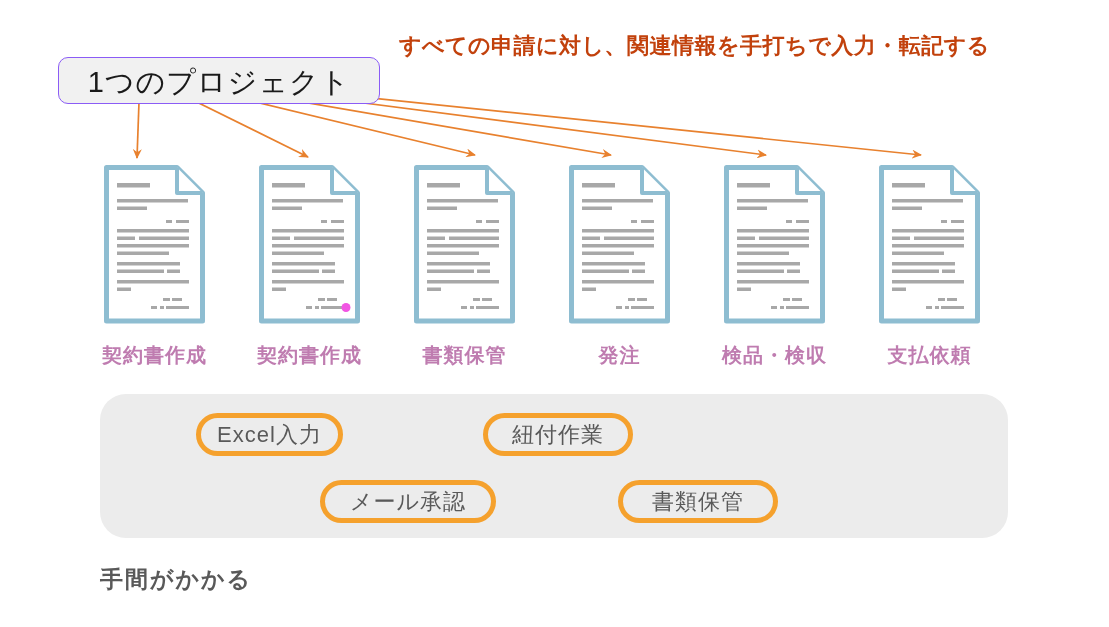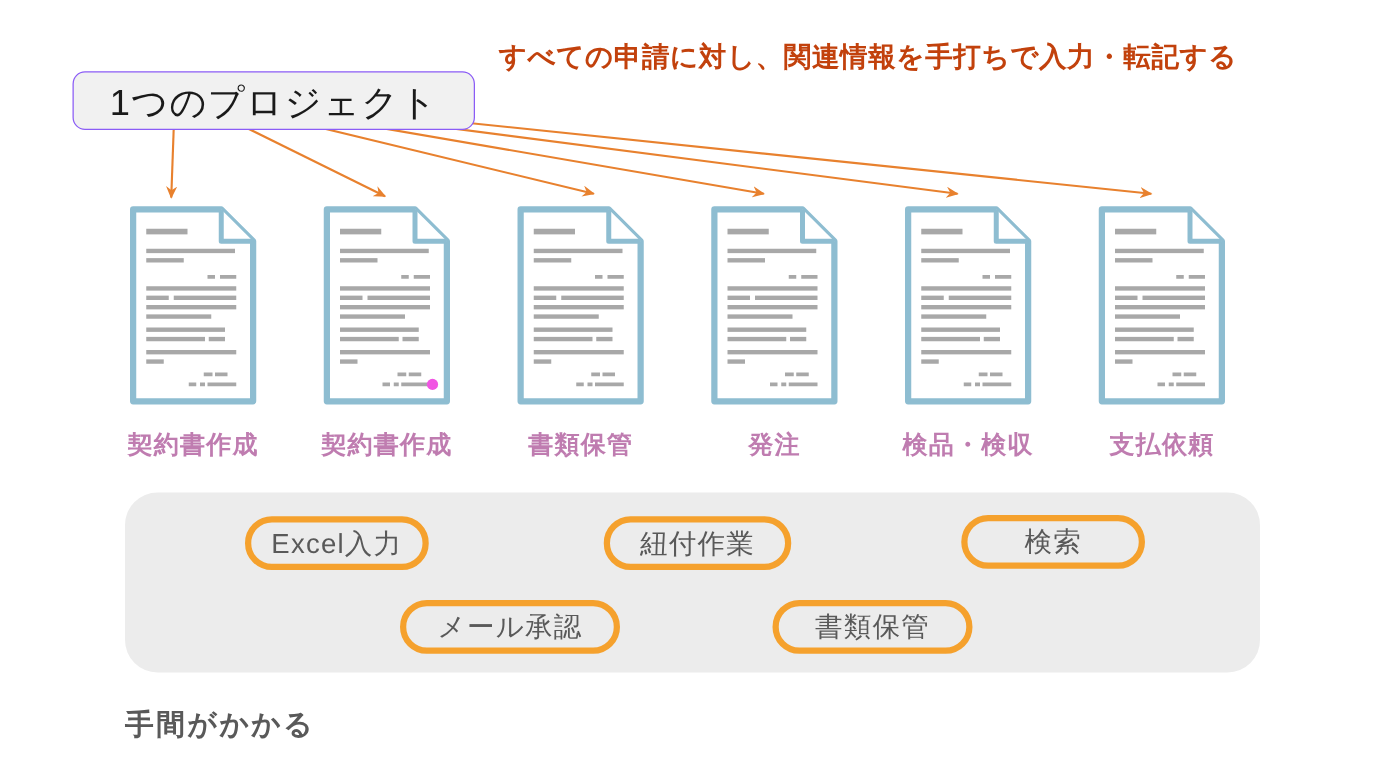--- a/index.html
+++ b/index.html
@@ -204,19 +204,18 @@
   <div class="stage-label label-1">契約書作成</div>
   <div class="stage-label label-2">書類保管</div>
   <div class="stage-label label-4">検品・検収</div>
   <div class="stage-label label-3">発注</div>
   <div class="stage-label label-5">支払依頼</div>
 
   <div class="tasks-panel"></div>
 
   <div class="pill pill-1">紐付作業</div>
   <div class="pill pill-0">Excel入力</div>
-  <div class="pill pill-2">検索</div>
   <div class="pill pill-3">メール承認</div>
   <div class="pill pill-4">書類保管</div>
 
   <div class="footer-caption">手間がかかる</div>
 
 </div>
 
 </body></html>

